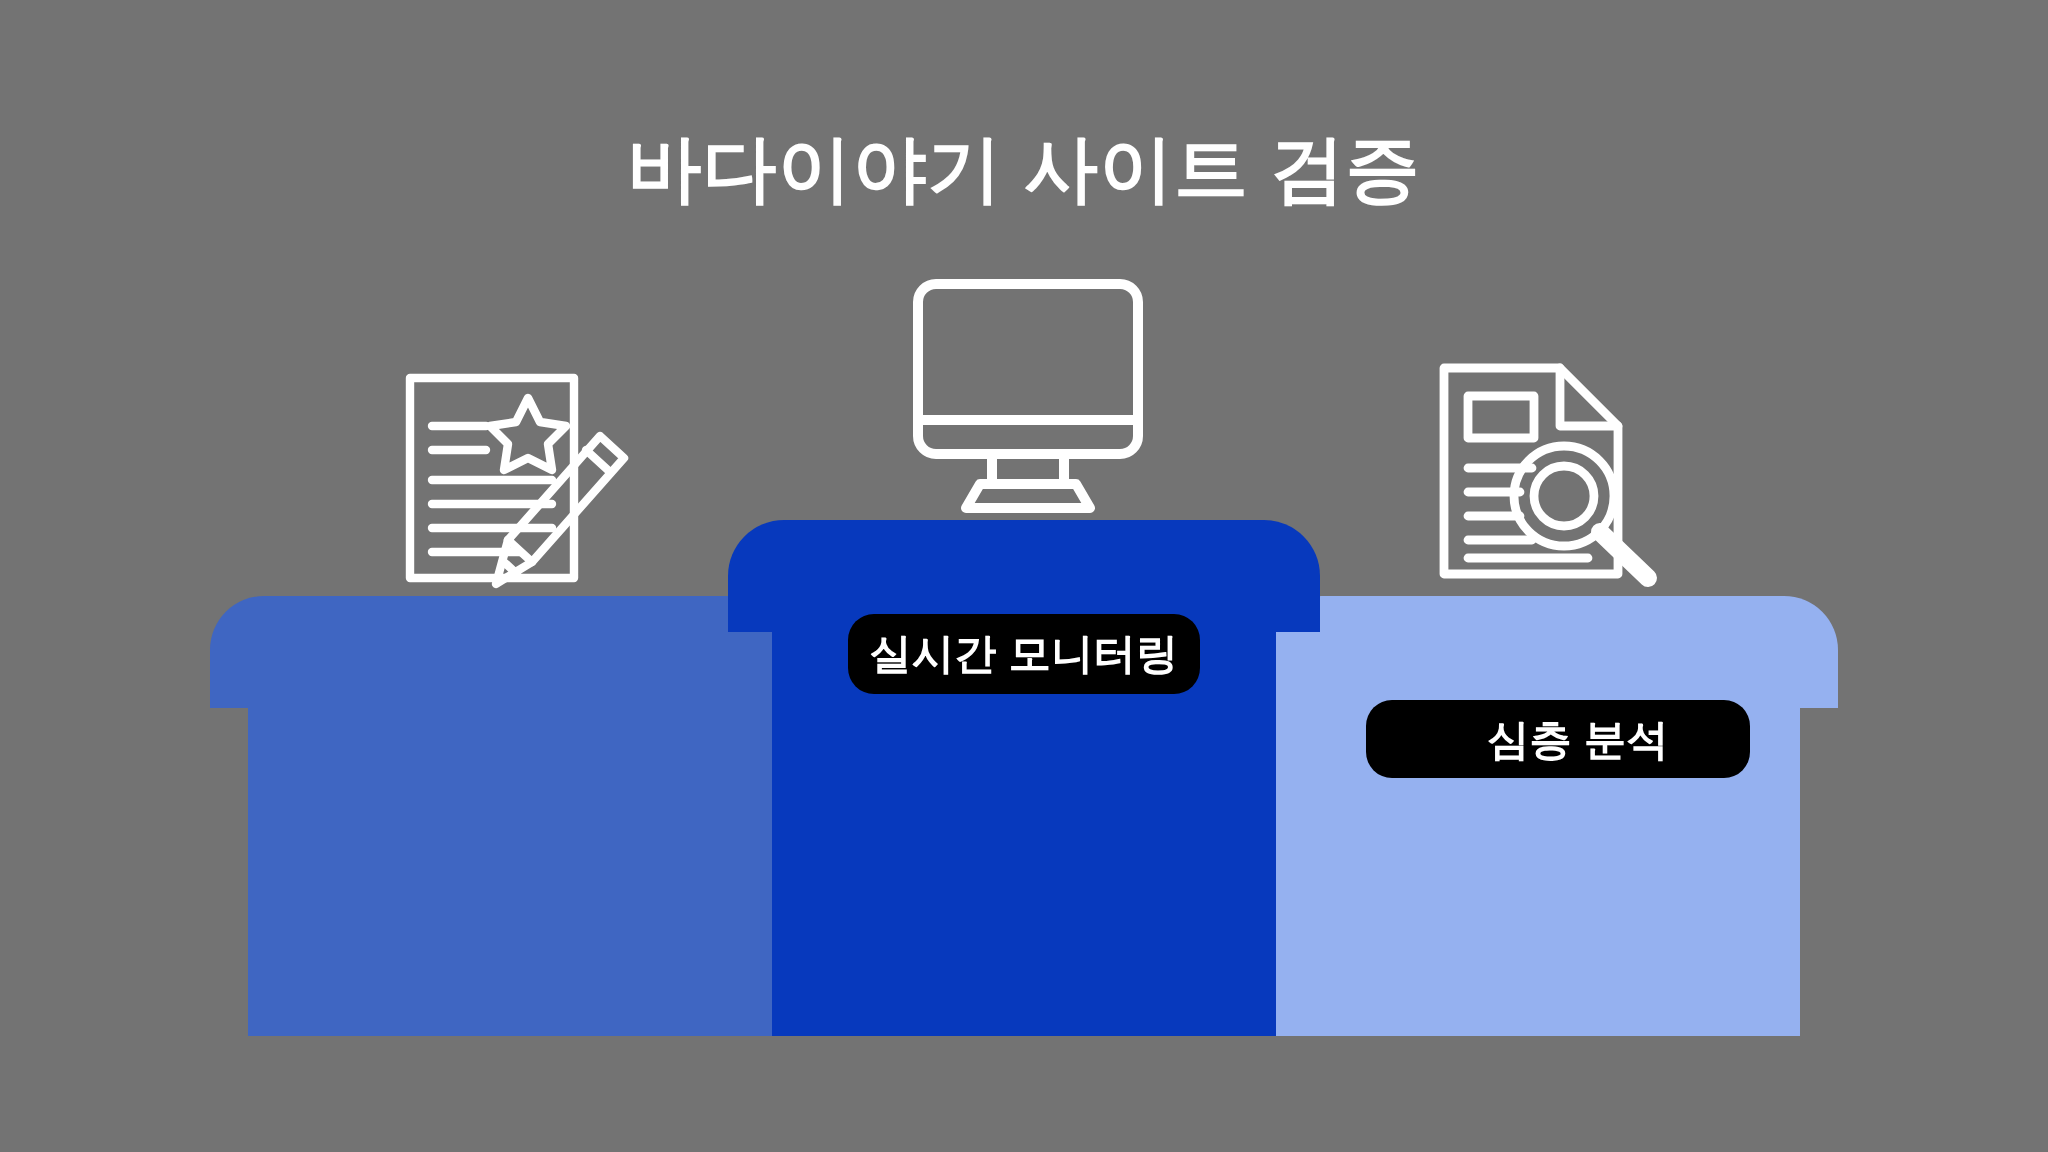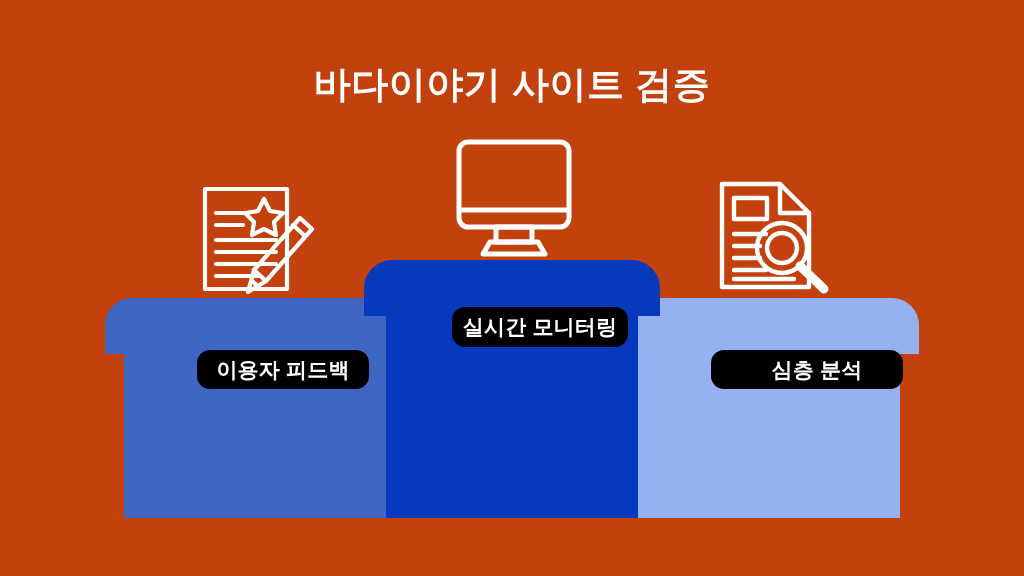--- a/index.html
+++ b/index.html
@@ -8,21 +8,21 @@
     padding: 0;
     background: #000000;
   }
   body {
     font-family: "Liberation Sans", "DejaVu Sans", sans-serif;
   }
   #stage {
     position: relative;
     width: 1024px;
     height: 576px;
-    background: #c2410c;
+    background: #737373;
     overflow: hidden;
   }
 
   
   #title {
     position: absolute;
     left: 0;
     top: 62px;
     width: 1024px;
     text-align: center;
@@ -82,21 +82,20 @@
     color: #ffffff;
     font-size: 21px;
     font-weight: bold;
     border-radius: 13px;
     display: flex;
     align-items: center;
     justify-content: center;
     white-space: nowrap;
     z-index: 6;
     letter-spacing: 0.2px;
-    margin-left: 28px;
   }
   #pill-left   { left: 169px; top: 350px; width: 172px; height: 39px; }
   #pill-center { left: 424px; top: 307px; width: 176px; height: 40px; }
   #pill-right  { left: 683px; top: 350px; width: 172px; height: 39px; padding-left: 20px; }
 
   
   .icon {
     position: absolute;
     z-index: 4;
   }
@@ -168,19 +167,18 @@
       <line x1="26" y1="70" x2="52" y2="70"></line>
       <line x1="26" y1="82" x2="52" y2="82"></line>
       <line x1="26" y1="94" x2="58" y2="94"></line>
       <line x1="26" y1="103" x2="86" y2="103"></line>
       <circle cx="74" cy="72" r="25"></circle>
       <circle cx="74" cy="72" r="15"></circle>
       <line x1="92" y1="90" x2="116" y2="113" stroke-width="9"></line>
     </svg>
   </div>
 
-  <div class="pill" id="pill-left">이용자 피드백</div>
 
   <div class="pill" id="pill-center">실시간 모니터링</div>
 
   <div class="pill" id="pill-right">심층 분석</div>
 
 </div>
 
 </body></html>

